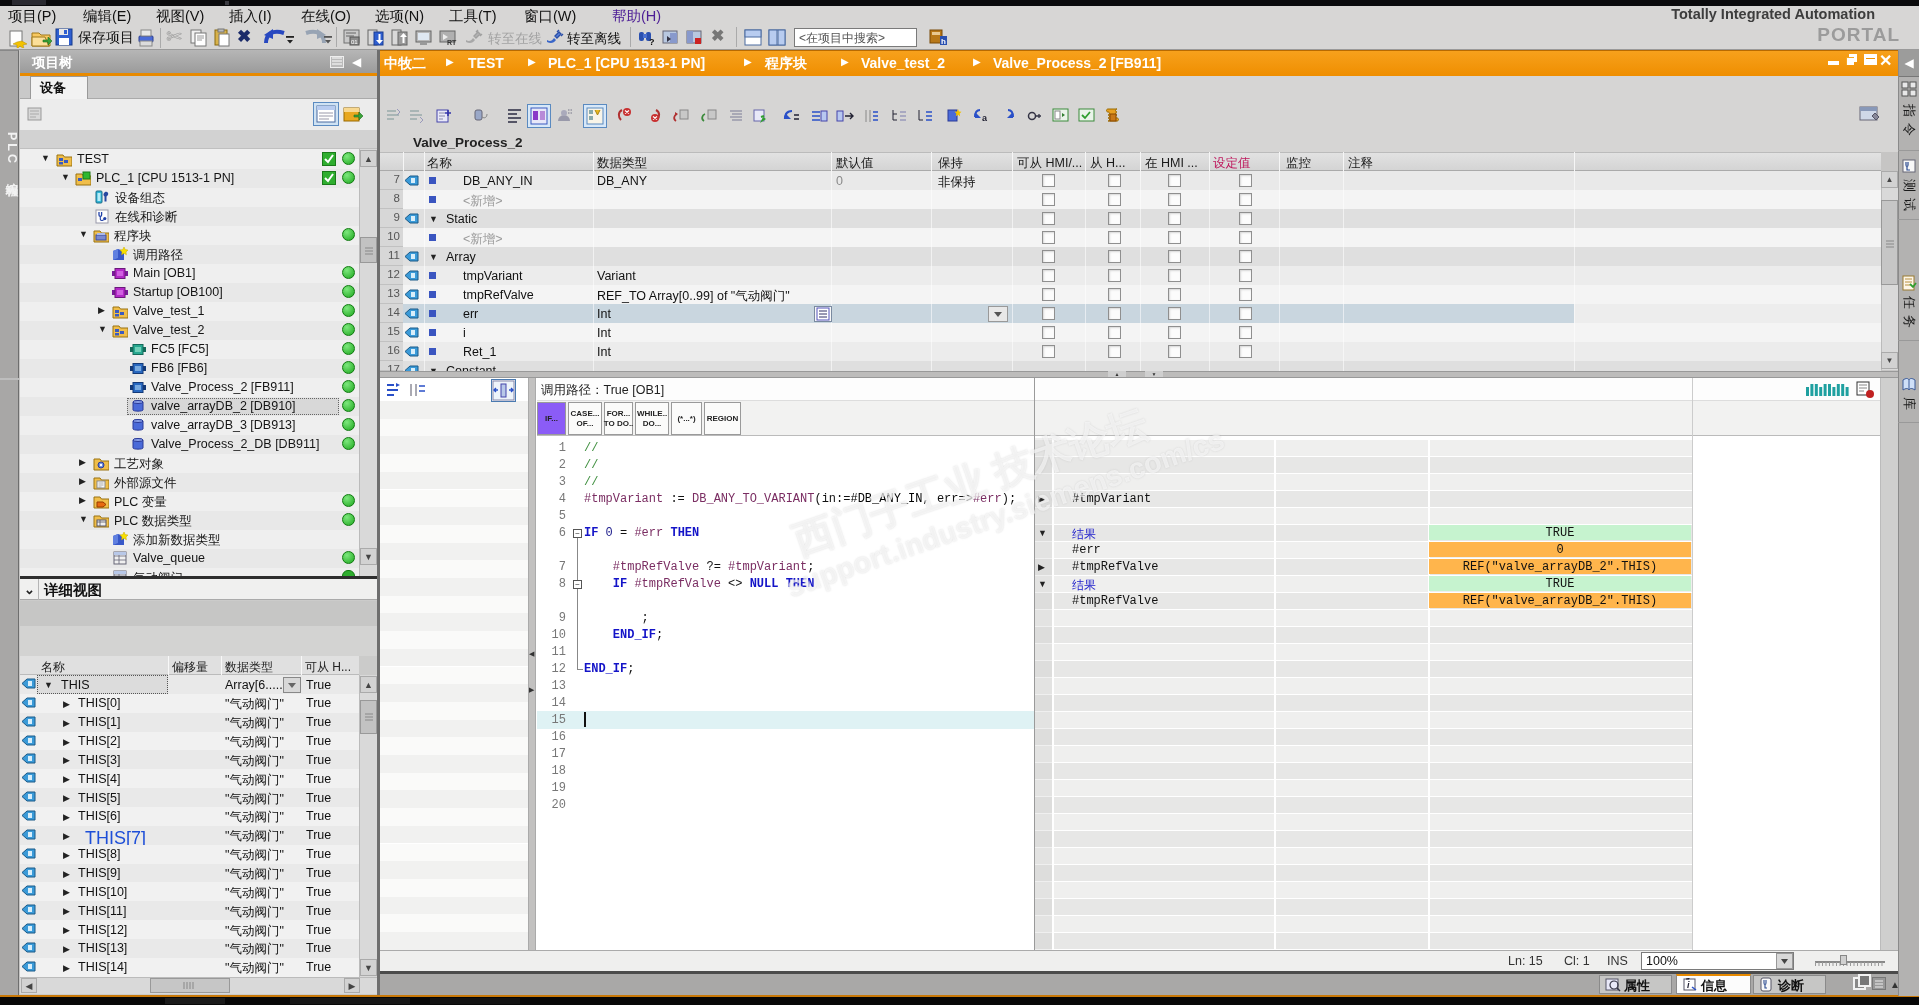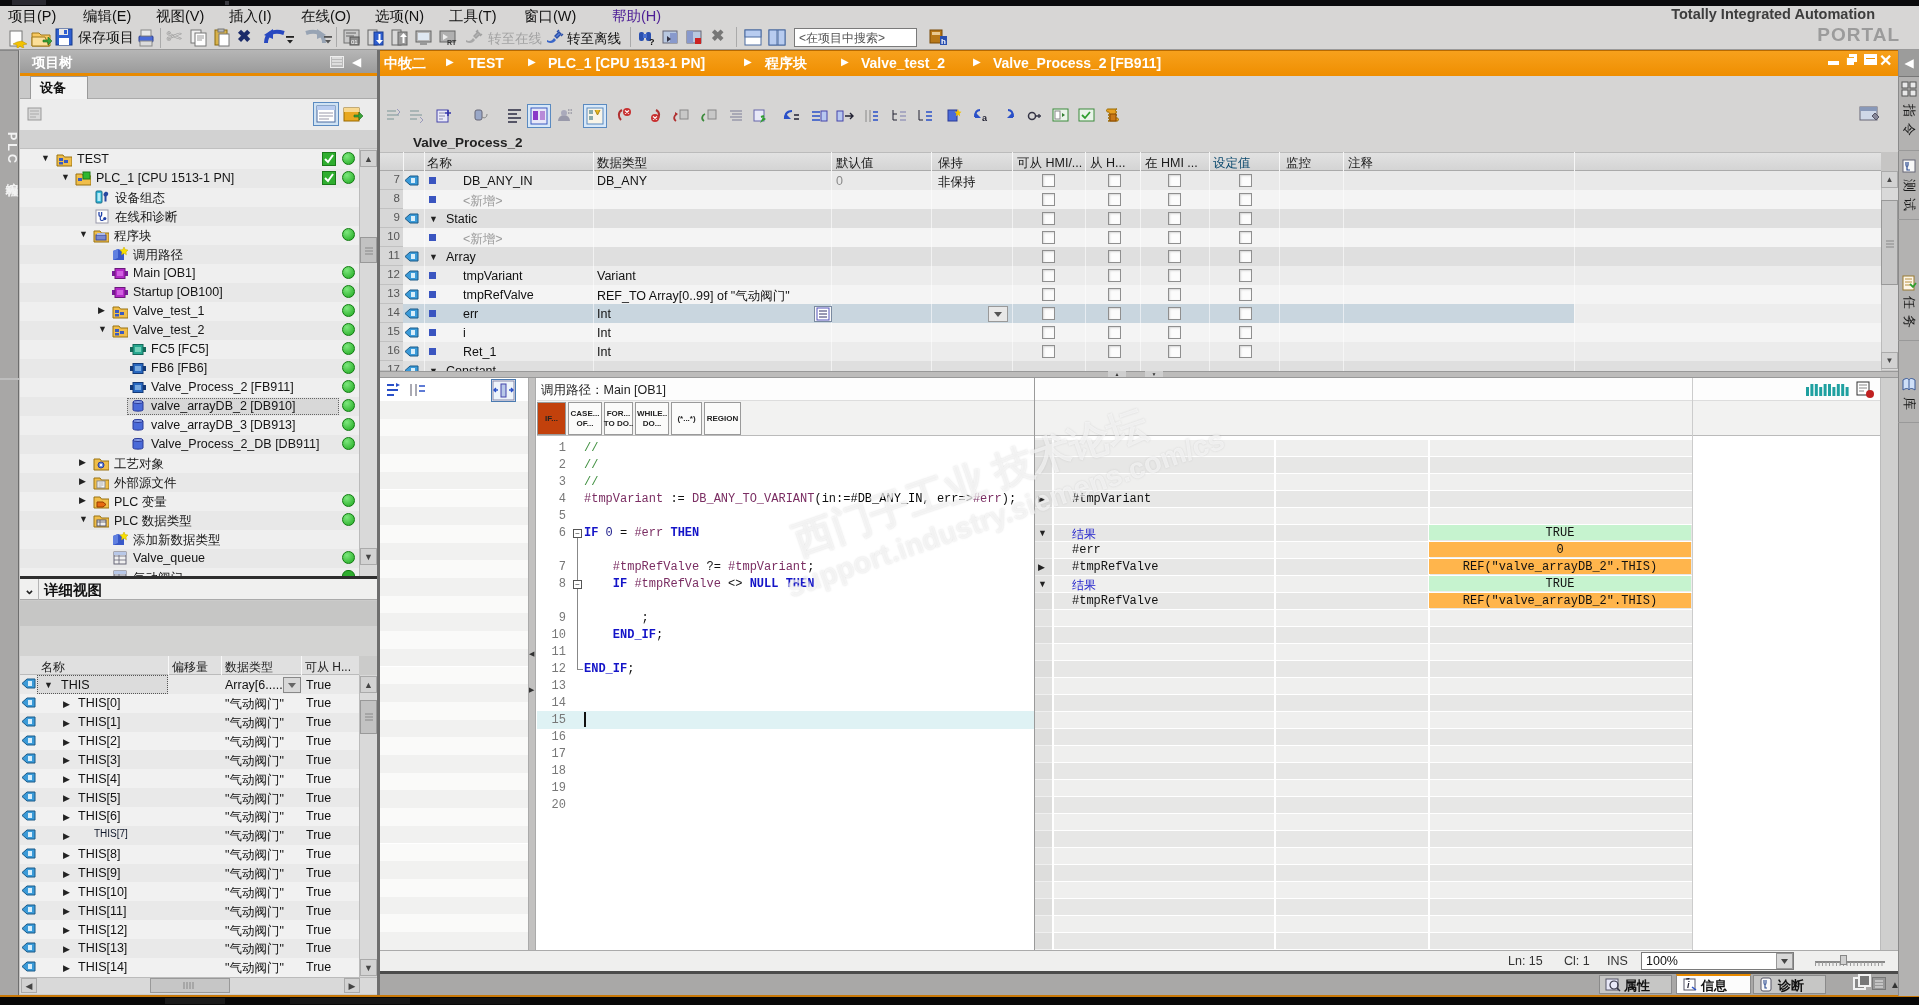--- a/index.html
+++ b/index.html
@@ -594,21 +594,21 @@
 <div class="t" style="left:225px;top:809.45px;font-size:12.5px;color:#111;">"气动阀门"</div>
 <div class="t" style="left:306px;top:809.45px;font-size:12.5px;color:#111;">True</div>
 <div style="left:20px;top:825.8px;width:339px;height:19px;background:#e9e9e9;"></div>
 <div style="left:21px;top:827.8px;width:15px;height:13px;">
     <svg width="15" height="13" viewBox="0 0 15 13">
       <path d="M1 6.5 L6 2 h8 v9 h-8 z" fill="#3a9ad8" stroke="#1a5a88"></path>
       <rect x="7" y="4" width="4" height="5" fill="#d8eefa"></rect>
     </svg>
   </div>
 <div style="left:63px;top:830.8px;font-size:9px;color:#222;">▶</div>
-<div class="t" style="left:94px;top:828.3px;font-size:10px;color:#0f172a;">THIS[7]</div>
+<div class="t" style="left:85px;top:828.3px;font-size:18px;color:#1d4ed8;">THIS[7]</div>
 <div class="t" style="left:225px;top:828.3px;font-size:12.5px;color:#111;">"气动阀门"</div>
 <div class="t" style="left:306px;top:828.3px;font-size:12.5px;color:#111;">True</div>
 <div style="left:20px;top:844.65px;width:339px;height:19px;background:#f1f1f1;"></div>
 <div style="left:21px;top:846.65px;width:15px;height:13px;">
     <svg width="15" height="13" viewBox="0 0 15 13">
       <path d="M1 6.5 L6 2 h8 v9 h-8 z" fill="#3a9ad8" stroke="#1a5a88"></path>
       <rect x="7" y="4" width="4" height="5" fill="#d8eefa"></rect>
     </svg>
   </div>
 <div style="left:63px;top:849.65px;font-size:9px;color:#222;">▶</div>
@@ -902,21 +902,21 @@
   </div>
 <div class="t" style="left:413px;top:135px;font-size:13.5px;font-weight:bold;color:#222;">Valve_Process_2</div>
 <div style="left:380px;top:152px;width:1501px;height:19px;background:linear-gradient(#e2e2e2,#d4d4d4);border-bottom:1px solid #aaa;border-top:1px solid #bbb;"></div>
 <div class="t" style="left:427px;top:155px;font-size:12.5px;color:#1a1a1a;">名称</div>
 <div class="t" style="left:597px;top:155px;font-size:12.5px;color:#1a1a1a;">数据类型</div>
 <div class="t" style="left:836px;top:155px;font-size:12.5px;color:#1a1a1a;">默认值</div>
 <div class="t" style="left:938px;top:155px;font-size:12.5px;color:#1a1a1a;">保持</div>
 <div class="t" style="left:1017px;top:155px;font-size:12.5px;color:#1a1a1a;">可从 HMI/...</div>
 <div class="t" style="left:1090px;top:155px;font-size:12.5px;color:#1a1a1a;">从 H...</div>
 <div class="t" style="left:1145px;top:155px;font-size:12.5px;color:#1a1a1a;">在 HMI ...</div>
-<div class="t" style="left:1213px;top:155px;font-size:12.5px;color:#0c4a6e;">设定值</div>
+<div class="t" style="left:1213px;top:155px;font-size:12.5px;color:#be185d;">设定值</div>
 <div class="t" style="left:1286px;top:155px;font-size:12.5px;color:#1a1a1a;">监控</div>
 <div class="t" style="left:1348px;top:155px;font-size:12.5px;color:#1a1a1a;">注释</div>
 <div style="left:403px;top:152px;width:1px;height:19px;background:#f6f6f6;"></div>
 <div style="left:424px;top:152px;width:1px;height:19px;background:#f6f6f6;"></div>
 <div style="left:593px;top:152px;width:1px;height:19px;background:#f6f6f6;"></div>
 <div style="left:831px;top:152px;width:1px;height:19px;background:#f6f6f6;"></div>
 <div style="left:931px;top:152px;width:1px;height:19px;background:#f6f6f6;"></div>
 <div style="left:1012px;top:152px;width:1px;height:19px;background:#f6f6f6;"></div>
 <div style="left:1085px;top:152px;width:1px;height:19px;background:#f6f6f6;"></div>
 <div style="left:1140px;top:152px;width:1px;height:19px;background:#f6f6f6;"></div>
@@ -1273,21 +1273,21 @@
     <svg width="23" height="21" viewBox="0 0 23 21">
       <rect x="1" y="1" width="21" height="19" fill="none" stroke="#88a"></rect>
       <path d="M6 10 l-4 0 m2 -2 l-2 2 2 2 M17 10 l4 0 m-2 -2 l2 2 -2 2" stroke="#2a50c8" stroke-width="1.4" fill="none"></path>
       <rect x="9" y="4" width="5" height="13" fill="#b8c8e8" stroke="#44a"></rect>
     </svg>
   </div>
 <div style="left:528px;top:378px;width:8px;height:572px;background:#c2c1c0;border-left:1px solid #aaa;border-right:1px solid #aaa;"></div>
 <div style="left:529px;top:650px;width:6px;height:10px;font-size:7px;color:#333;">◀</div>
 <div style="left:529px;top:686px;width:6px;height:10px;font-size:7px;color:#333;">▶</div>
 <div style="left:537px;top:378px;width:1343px;height:23px;background:#fdfdfd;border-bottom:1px solid #ddd;"></div>
-<div class="t" style="left:541px;top:382px;font-size:12.5px;color:#222;">调用路径：Main [OB1]</div>
+<div class="t" style="left:541px;top:382px;font-size:12.5px;color:#222;">调用路径：True [OB1]</div>
 <div style="left:1806px;top:381px;width:44px;height:17px;">
     <svg width="44" height="17" viewBox="0 0 44 17">
       <rect x="0.0" y="6" width="3" height="9" fill="#1fa0a0"></rect>
       <rect x="4.4" y="3" width="3" height="12" fill="#1fa0a0"></rect>
       <rect x="8.8" y="3" width="3" height="12" fill="#1fa0a0"></rect>
       <rect x="13.200000000000001" y="6" width="3" height="9" fill="#1fa0a0"></rect>
       <rect x="17.6" y="3" width="3" height="12" fill="#1fa0a0"></rect>
       <rect x="22.0" y="3" width="3" height="12" fill="#1fa0a0"></rect>
       <rect x="26.400000000000002" y="6" width="3" height="9" fill="#1fa0a0"></rect>
       <rect x="30.800000000000004" y="3" width="3" height="12" fill="#1fa0a0"></rect>
@@ -1296,21 +1296,21 @@
     </svg>
   </div>
 <div style="left:1855px;top:380px;width:20px;height:19px;">
     <svg width="20" height="19" viewBox="0 0 20 19">
       <rect x="2" y="2" width="12" height="13" fill="#fff" stroke="#333"></rect>
       <path d="M4 5h8M4 8h8M4 11h5" stroke="#888"></path>
       <circle cx="15" cy="14" r="4" fill="#c02020"></circle>
     </svg>
   </div>
 <div style="left:537px;top:401px;width:1343px;height:35px;background:#f2f2f1;border-bottom:1px solid #bbb;"></div>
-<div style="left:537px;top:402px;width:29px;height:33px;background:#c2410c;border:1px solid #9a9a9a;font-size:8px;font-weight:bold;color:#222;text-align:center;display:flex;align-items:center;justify-content:center;line-height:1.15;">
+<div style="left:537px;top:402px;width:29px;height:33px;background:#8b5cf6;border:1px solid #9a9a9a;font-size:8px;font-weight:bold;color:#222;text-align:center;display:flex;align-items:center;justify-content:center;line-height:1.15;">
     <span style="position:static"><span style="position:static;white-space:nowrap">IF...</span></span>
   </div>
 <div style="left:568px;top:402px;width:34px;height:33px;background:#fbfbfa;border:1px solid #9a9a9a;font-size:8px;font-weight:bold;color:#222;text-align:center;display:flex;align-items:center;justify-content:center;line-height:1.15;">
     <span style="position:static"><span style="position:static;white-space:nowrap">CASE...</span><br><span style="position:static;white-space:nowrap">OF...</span></span>
   </div>
 <div style="left:604px;top:402px;width:29px;height:33px;background:#fbfbfa;border:1px solid #9a9a9a;font-size:8px;font-weight:bold;color:#222;text-align:center;display:flex;align-items:center;justify-content:center;line-height:1.15;">
     <span style="position:static"><span style="position:static;white-space:nowrap">FOR...</span><br><span style="position:static;white-space:nowrap">TO DO..</span></span>
   </div>
 <div style="left:635px;top:402px;width:34px;height:33px;background:#fbfbfa;border:1px solid #9a9a9a;font-size:8px;font-weight:bold;color:#222;text-align:center;display:flex;align-items:center;justify-content:center;line-height:1.15;">
     <span style="position:static"><span style="position:static;white-space:nowrap">WHILE..</span><br><span style="position:static;white-space:nowrap">DO...</span></span>

